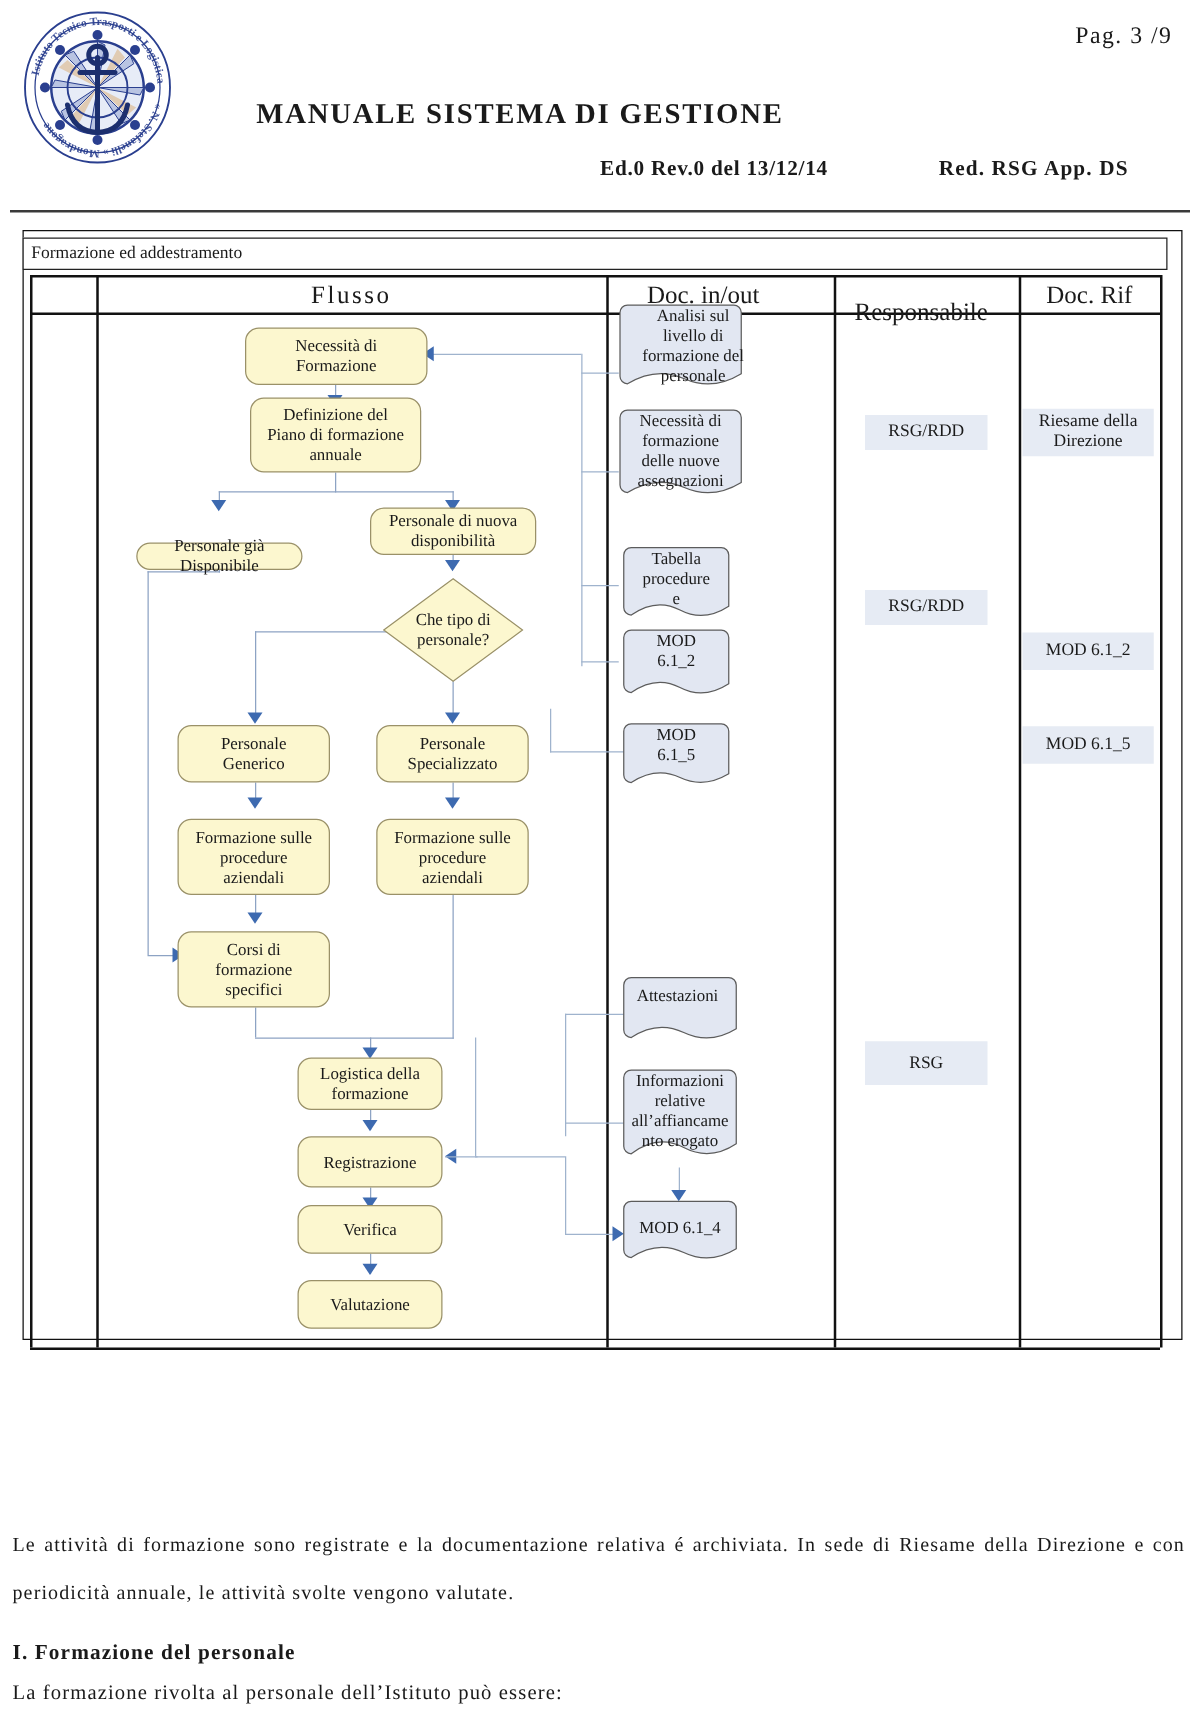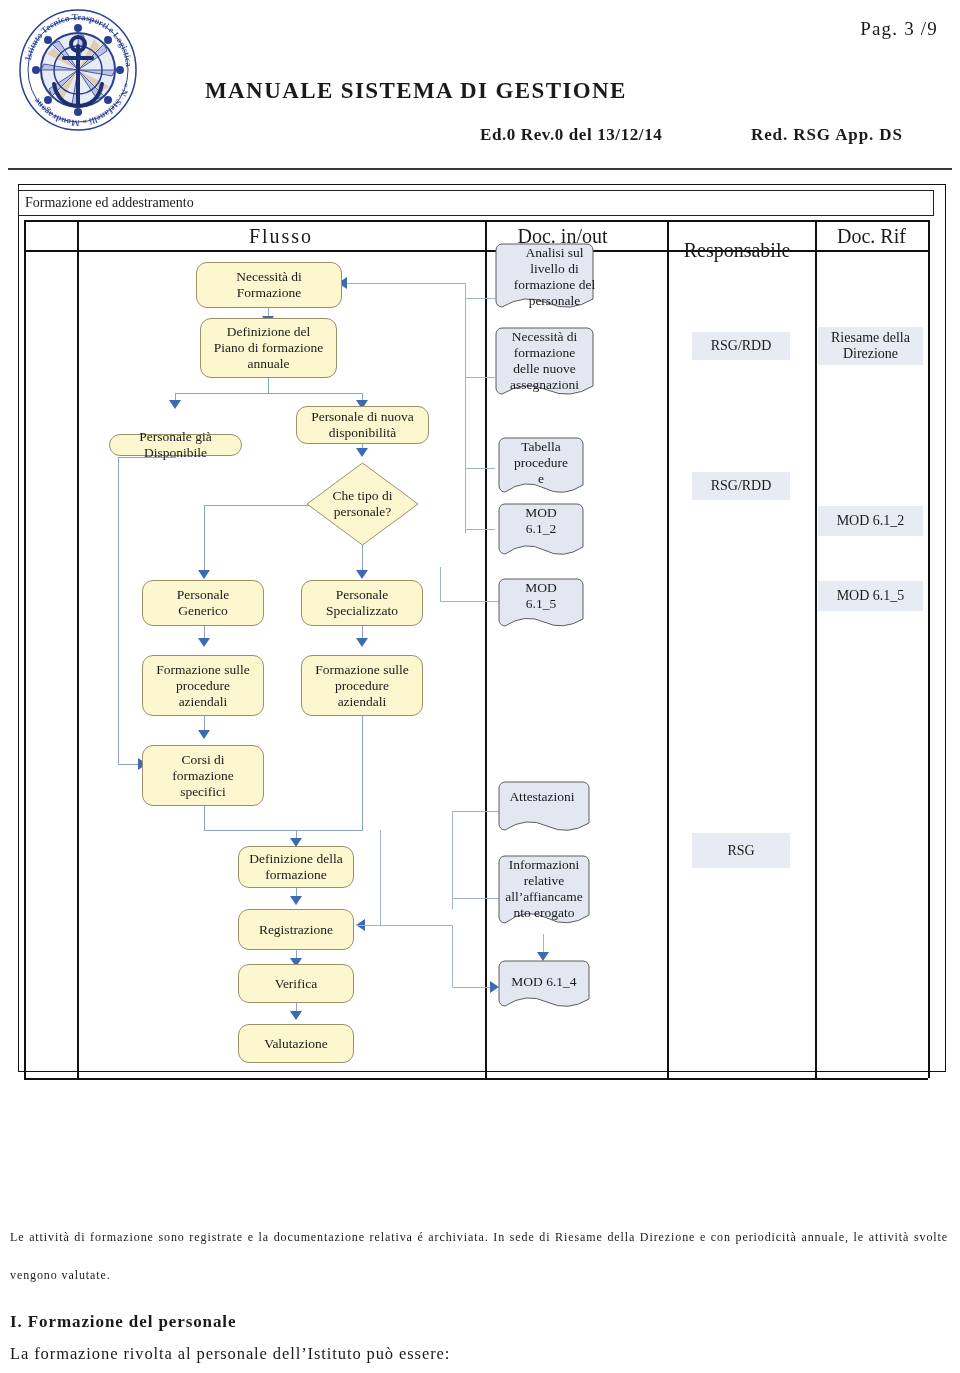--- a/index.html
+++ b/index.html
@@ -53,21 +53,21 @@
   .connd.h{height:1.2px;}
   .arw{position:absolute;width:0;height:0;}
   .arw.down{border-left:6px solid transparent;border-right:6px solid transparent;
             border-top:9px solid #3d6ab0;}
   .arw.left{border-top:6px solid transparent;border-bottom:6px solid transparent;
             border-right:9px solid #3d6ab0;}
   .arw.right{border-top:6px solid transparent;border-bottom:6px solid transparent;
             border-left:9px solid #3d6ab0;}
 
   
-  #para1{position:absolute;left:10px;top:1218px;width:938px;font-size:12px;
+  #para1{position:absolute;left:10px;top:1218px;width:938px;font-size:16px;
          line-height:38px;text-align:justify;letter-spacing:.9px;}
   #para2{position:absolute;left:10px;top:1312px;font-size:17px;font-weight:bold;letter-spacing:.9px;}
   #para3{position:absolute;left:10px;top:1344px;font-size:16.5px;letter-spacing:.9px;}
 </style>
 </head>
 <body>
 
 <div id="logo">
   <svg width="128" height="128" viewBox="0 0 128 128">
     <ellipse cx="64" cy="64" rx="58" ry="60" fill="#ffffff" stroke="#2a3f8f" stroke-width="1.5"></ellipse>
@@ -281,21 +281,21 @@
 aziendali</span>
 </div>
 
 <div class="node proc" style="left:142px;top:745px;width:122px;height:61px;">
   <span style="white-space:pre-line">Corsi di
 formazione
 specifici</span>
 </div>
 
 <div class="node proc" style="left:238px;top:846px;width:116px;height:42px;">
-  <span style="white-space:pre-line">Definizione della
+  <span style="white-space:pre-line">Logistica della
 formazione</span>
 </div>
 
 <div class="node proc" style="left:238px;top:909px;width:116px;height:41px;">
   <span style="white-space:pre-line">Registrazione</span>
 </div>
 
 <div class="node proc" style="left:238px;top:964px;width:116px;height:39px;">
   <span style="white-space:pre-line">Verifica</span>
 </div>

